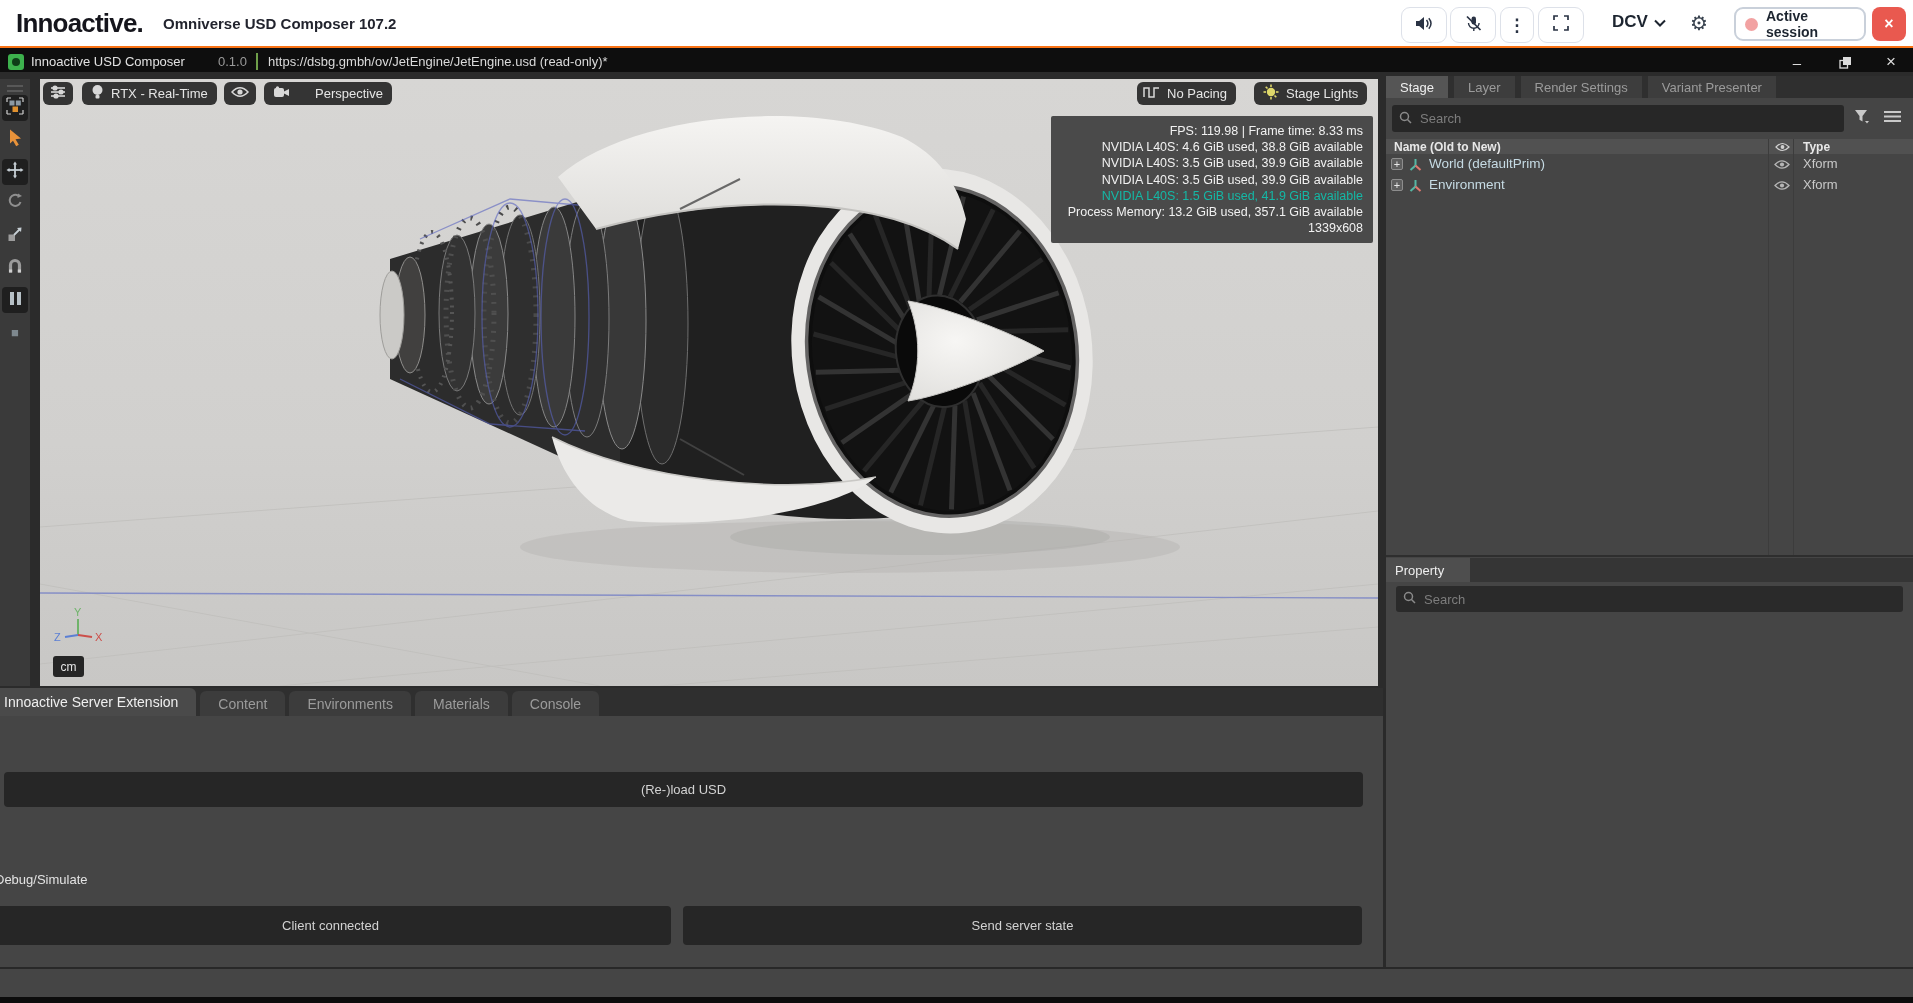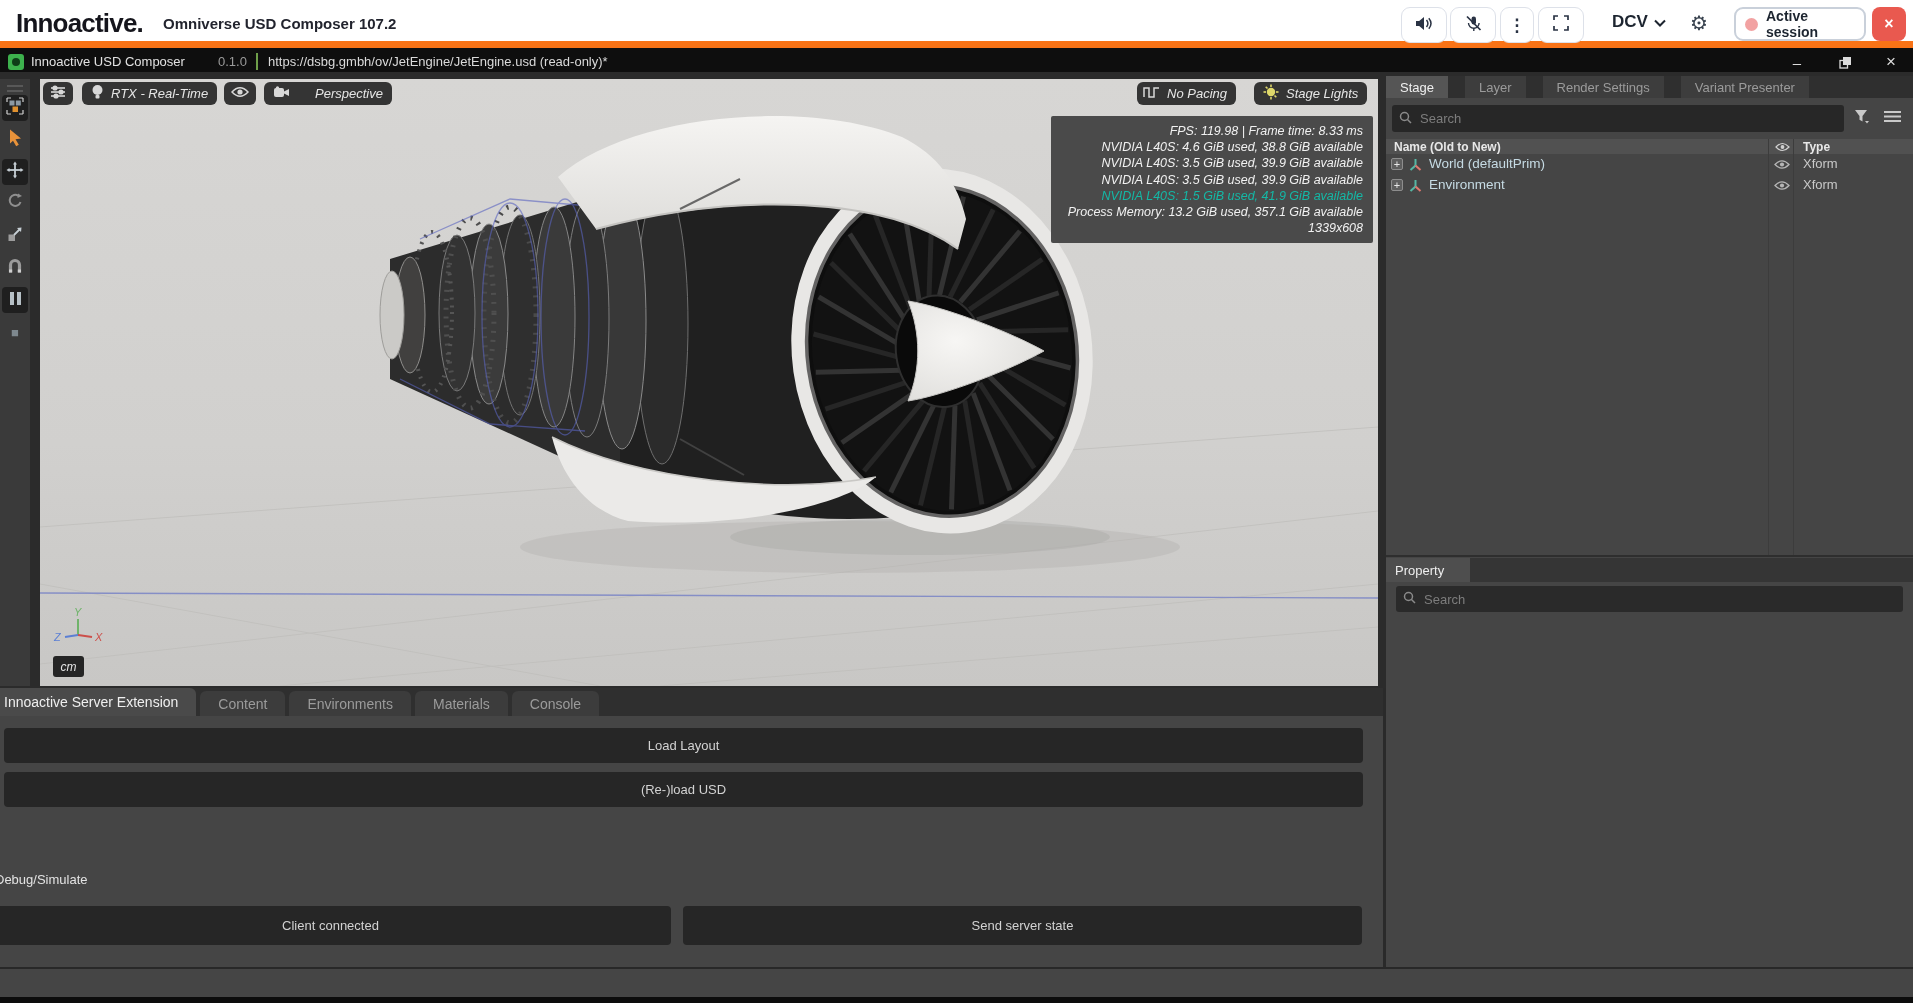--- a/index.html
+++ b/index.html
@@ -1,20 +1,20 @@
 <!DOCTYPE html>
 <html><head>
 <meta charset="utf-8">
 <style>
   html,body{margin:0;padding:0;background:#2b2b2b;font-family:"Liberation Sans",sans-serif;}
   #app{position:relative;width:1913px;height:1003px;overflow:hidden;background:#2b2b2b;}
   .abs{position:absolute;}
 
   
-  .top-header{position:absolute;left:0;top:0;width:1913px;height:48px;background:#ffffff;border-bottom:7px solid #f97316;box-sizing:border-box;}
+  .top-header{position:absolute;left:0;top:0;width:1913px;height:48px;background:#ffffff;border-bottom:2px solid #f97316;box-sizing:border-box;}
   .logo{position:absolute;left:16px;top:8px;font-size:26px;font-weight:bold;color:#15151c;letter-spacing:-0.8px;}
   .app-title{position:absolute;left:163px;top:15px;font-size:15px;font-weight:bold;color:#22242e;}
   .hdr-btn{position:absolute;top:7px;height:34px;border:1px solid #dde1e9;border-radius:9px;background:#fff;display:flex;align-items:center;justify-content:center;color:#2a3344;}
   .kebab{font-size:17px;color:#2a3344;font-weight:bold;}
   .dcv{position:absolute;left:1612px;top:12px;font-size:17px;font-weight:bold;color:#1d2530;display:flex;align-items:center;gap:6px;cursor:pointer;}
   .gear{position:absolute;left:1690px;top:11px;font-size:20px;color:#39434f;cursor:pointer;}
   .session-pill{position:absolute;left:1734px;top:7px;width:132px;height:34px;border:2px solid #c9d0da;border-radius:9px;background:#fff;display:flex;align-items:center;gap:8px;padding-left:9px;box-sizing:border-box;}
   .session-dot{width:13px;height:13px;border-radius:50%;background:#f2a2a2;}
   .session-label{font-size:14px;font-weight:bold;color:#1d2530;}
   .session-close{position:absolute;left:1872px;top:7px;width:34px;height:34px;background:#e9594f;border-radius:8px;display:flex;align-items:center;justify-content:center;color:#fff;font-size:16px;font-weight:bold;}
@@ -31,30 +31,30 @@
 
   
   .left-toolbar{position:absolute;left:0;top:79px;width:30px;height:607px;background:#3a3a3a;}
   .grip span{display:block;width:16px;height:2px;background:#585858;margin:3px auto;}
   .tool{position:absolute;left:2px;width:26px;height:26px;display:flex;align-items:center;justify-content:center;border-radius:4px;}
   .tool.dark{background:#1f1f1f;}
   .pause-bar{display:inline-block;width:4px;height:13px;background:#b6c0c6;margin:0 1.5px;}
   .stop-glyph{color:#7e888e;font-size:13px;line-height:13px;}
 
   
-  .viewport{position:absolute;left:40px;top:79px;width:1338px;height:607px;overflow:hidden;background:#d2d1cf;font-style:italic;}
+  .viewport{position:absolute;left:40px;top:79px;width:1338px;height:607px;overflow:hidden;background:#d2d1cf;}
   .vp-btn{position:absolute;top:3px;height:23px;background:rgba(40,40,40,0.93);border-radius:6px;color:#e6e6e6;font-size:13px;display:flex;align-items:center;gap:7px;padding:0 9px;box-sizing:border-box;}
   .stats{position:absolute;right:5px;top:37px;width:302px;background:rgba(69,69,69,0.97);border-radius:2px;padding:7px 10px;text-align:right;color:#f1f1f1;font-size:12.5px;line-height:16.2px;}
   .stats .dim{color:#14b8a6;}
   .units-badge{position:absolute;left:13px;top:577px;width:31px;height:21px;background:#252525;border-radius:3px;color:#e3e3e3;font-size:12px;display:flex;align-items:center;justify-content:center;}
   .axis-gizmo{position:absolute;left:12px;top:528px;}
 
   
   .right-panel{position:absolute;left:1386px;top:76px;width:527px;height:891px;background:#454545;}
-  .rp-tabs{position:absolute;left:0;top:0;width:527px;height:22px;background:#2f2f2f;display:flex;gap:17px;}
+  .rp-tabs{position:absolute;left:0;top:0;width:527px;height:22px;background:#2f2f2f;display:flex;gap:6px;}
   .rp-tab{height:22px;display:flex;align-items:center;padding:0 14px;background:#3d3d3d;color:#9b9b9b;font-size:13px;}
   .rp-tab.active{background:#555555;color:#f0f0f0;}
   .searchbox{position:absolute;height:27px;background:#272727;border-radius:3px;display:flex;align-items:center;gap:6px;padding:0 7px;box-sizing:border-box;}
   .searchbox input{flex:1;background:transparent;border:none;outline:none;color:#cccccc;font-size:13px;font-family:"Liberation Sans",sans-serif;}
   .searchbox input::placeholder{color:#7d7d7d;}
   .tree-header{position:absolute;left:0;top:63px;width:527px;height:15px;background:#515151;color:#e8e8e8;font-size:12px;font-weight:bold;}
   .col-div{position:absolute;top:63px;width:1px;height:416px;background:#3c3c3c;}
   .tree-row{position:absolute;left:0;width:527px;height:21px;color:#c6dbe4;font-size:13.5px;}
   .expand-box{position:absolute;left:5px;top:4px;width:12px;height:12px;background:#5e5e5e;border:1px solid #8d8d8d;border-radius:2px;color:#e8e8e8;font-size:11px;line-height:11px;text-align:center;box-sizing:border-box;}
   .prim-type{position:absolute;left:417px;top:2px;color:#c9c9c9;font-size:13px;}
@@ -499,21 +499,20 @@
 
   <div class="bottom-panel">
     <div class="bp-tabstrip">
       <div class="bp-tab active">Innoactive Server Extension</div>
       <div class="bp-tab">Content</div>
       <div class="bp-tab">Environments</div>
       <div class="bp-tab">Materials</div>
       <div class="bp-tab">Console</div>
     </div>
 
-    <div class="panel-btn" style="top:40px;">Load Layout</div>
     <div class="panel-btn" style="top:84px;">(Re-)load USD</div>
 
     <div class="debug-label">Debug/Simulate</div>
 
     <div class="half-btn" style="left:-10px;top:218px;width:681px;">Client connected</div>
     <div class="half-btn" style="left:683px;top:218px;width:679px;">Send server state</div>
   </div>
 
   <div class="v-div"></div>
   <div class="footer"></div>

